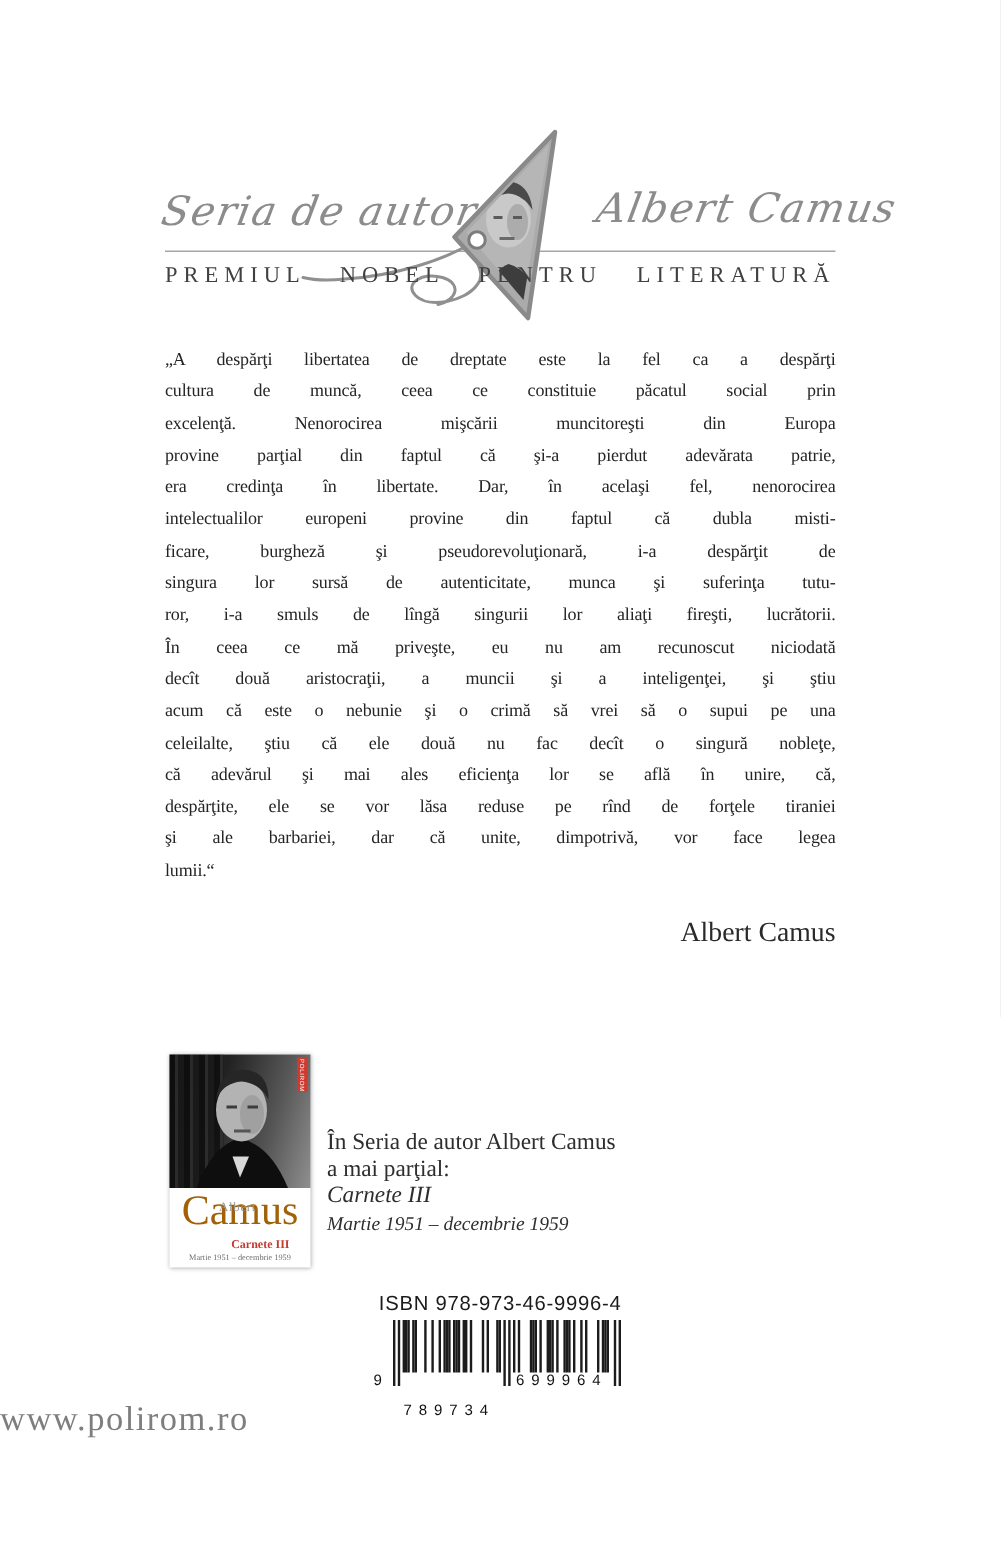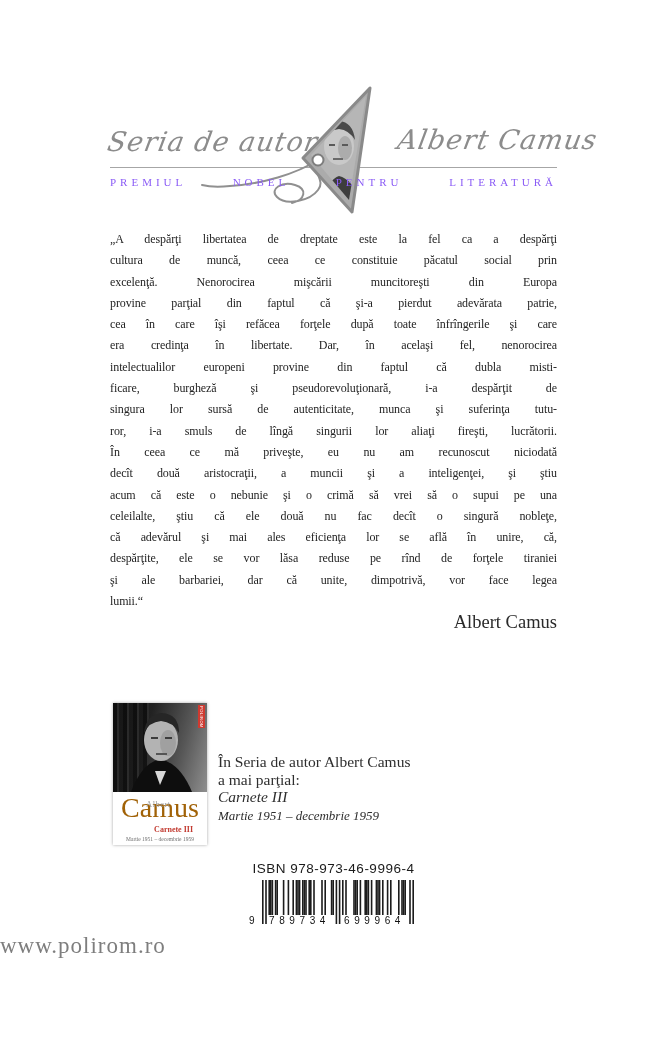--- a/index.html
+++ b/index.html
@@ -11,21 +11,21 @@
   .script{
     position:absolute;font-family:"DejaVu Serif",serif;font-style:italic;
     color:#8c8c8c;font-size:27px;transform:skewX(-10deg);letter-spacing:1px;white-space:nowrap;
   }
   .script-left{left:108px;top:126px;}
   .script-right{left:398px;top:124px;}
   .rule{position:absolute;left:110px;top:167px;width:447px;height:1px;background:#a6a6a6;}
   .tag{position:absolute;left:200px;top:84px;width:205px;height:132px;}
   .award{
     position:absolute;left:110px;top:176px;width:447px;
-    font-size:11px;color:#8b5cf6;letter-spacing:4px;
+    font-size:15px;color:#404040;letter-spacing:4px;
     white-space:nowrap;text-align:justify;text-align-last:justify;
   }
   
   .quote{position:absolute;left:110px;top:229px;width:447px;color:#242424;
     font-size:12px;line-height:21.3px;letter-spacing:-0.1px;}
   .quote-line{white-space:nowrap;text-align:justify;text-align-last:justify;height:21.3px;overflow:visible;}
   .quote-line.final{text-align-last:left;}
   .attribution{position:absolute;left:110px;top:612px;width:447px;text-align:right;
     font-size:18.5px;color:#2a2a2a;}
   
@@ -49,21 +49,21 @@
   .promo-title{font-style:italic;}
   .promo-dates{font-style:italic;font-size:13px;color:#2e2e2e;margin-top:1px;}
   
   .isbn{position:absolute;left:0;top:861px;width:667px;text-align:center;
     font-family:"Liberation Sans",sans-serif;font-size:13.5px;letter-spacing:.5px;color:#1b1b1b;}
   .barcode{position:absolute;left:248px;top:880px;width:172px;height:58px;background:#fff;}
   .bars{position:absolute;left:14px;top:0;}
   .bc-digit{position:absolute;top:35px;font-family:"Liberation Sans",sans-serif;
     font-size:10px;color:#111;}
   .bc-first{left:1px;}
-  .bc-left{left:21px;width:66px;letter-spacing:4.6px;}
+  .bc-left{left:21px;width:66px;letter-spacing:4.6px;margin-top:20px;}
   .bc-right{left:96px;width:52px;letter-spacing:4.6px;}
   .website{position:absolute;left:0;top:933px;width:667px;
     font-size:23px;color:#7e7e7e;letter-spacing:1px;}
 </style>
 </head>
 <body>
 
 <div class="cover">
 
   <div class="script script-left">Seria de autor</div>
@@ -95,21 +95,20 @@
     </svg>
   </div>
 
   <div class="award">PREMIUL NOBEL PENTRU LITERATURĂ</div>
 
   <div class="quote">
       <div class="quote-line">„A despărţi libertatea de dreptate este la fel ca a despărţi</div>
       <div class="quote-line">cultura de muncă, ceea ce constituie păcatul social prin</div>
       <div class="quote-line">excelenţă. Nenorocirea mişcării muncitoreşti din Europa</div>
       <div class="quote-line">provine parţial din faptul că şi-a pierdut adevărata patrie,</div>
-      <div class="quote-line">cea în care îşi refăcea forţele după toate înfrîngerile şi care</div>
       <div class="quote-line">era credinţa în libertate. Dar, în acelaşi fel, nenorocirea</div>
       <div class="quote-line">intelectualilor europeni provine din faptul că dubla misti-</div>
       <div class="quote-line">ficare, burgheză şi pseudorevoluţionară, i-a despărţit de</div>
       <div class="quote-line">singura lor sursă de autenticitate, munca şi suferinţa tutu-</div>
       <div class="quote-line">ror, i-a smuls de lîngă singurii lor aliaţi fireşti, lucrătorii.</div>
       <div class="quote-line">În ceea ce mă priveşte, eu nu am recunoscut niciodată</div>
       <div class="quote-line">decît două aristocraţii, a muncii şi a inteligenţei, şi ştiu</div>
       <div class="quote-line">acum că este o nebunie şi o crimă să vrei să o supui pe una</div>
       <div class="quote-line">celeilalte, ştiu că ele două nu fac decît o singură nobleţe,</div>
       <div class="quote-line">că adevărul şi mai ales eficienţa lor se află în unire, că,</div>

